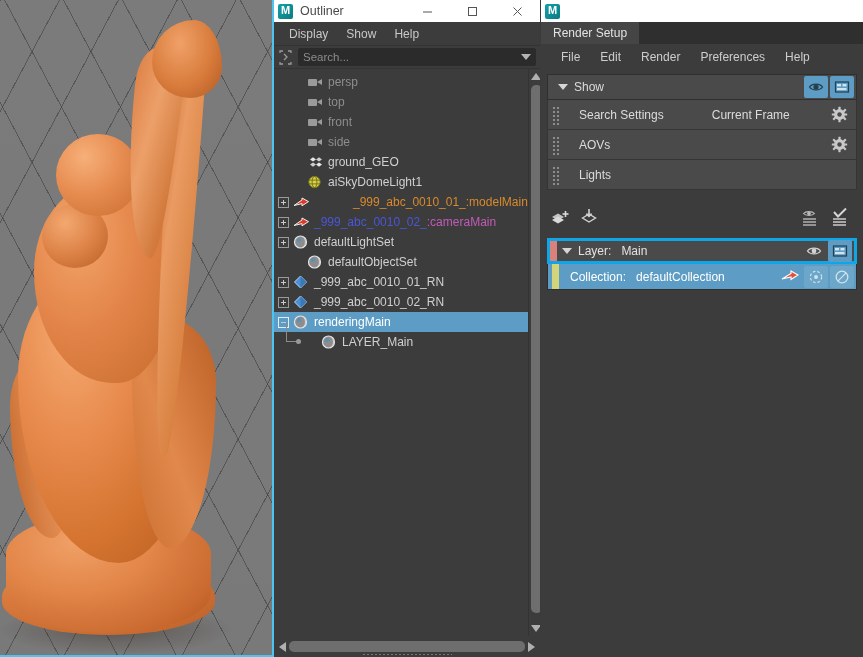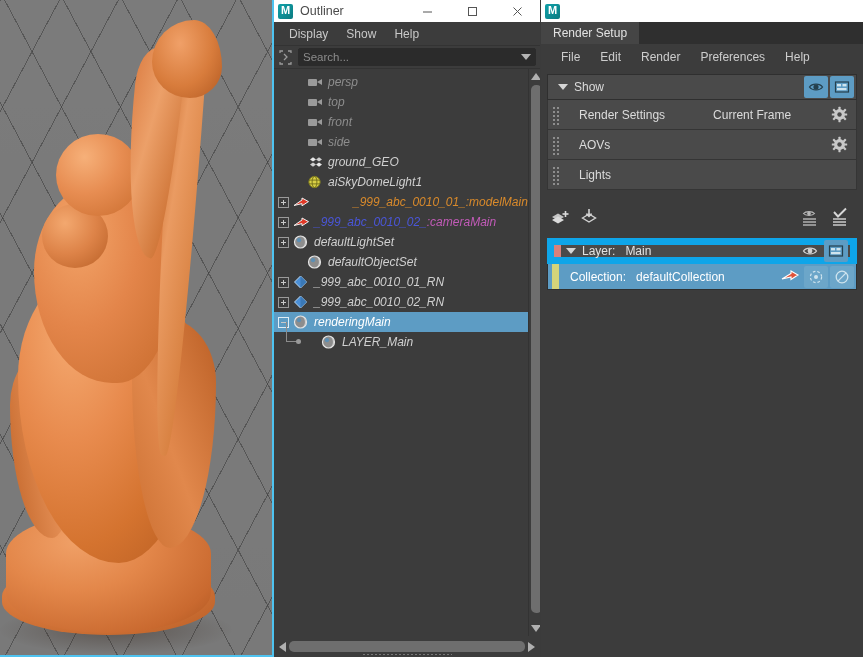--- a/index.html
+++ b/index.html
@@ -147,21 +147,21 @@
     border-top: 6px solid #b4b4b4;
   }
   #ol-treewrap {
     flex: 1; position: relative; background: #3c3c3c; overflow: hidden;
     border-top: 1px solid #333;
     display: flex;
   }
   #ol-tree { flex: 1; padding-top: 3px; position: relative; }
   .row {
     height: 20px; display: flex; align-items: center; position: relative;
-    font-size: 12px; color: #d0d0d0; padding-left: 4px; font-style: italic;
+    font-size: 12px; color: #d0d0d0; padding-left: 4px;
   }
   .row.selected { background: #5d9cc4; color: #ffffff; }
   .expander {
     width: 11px; height: 11px; border: 1px solid #9a9a9a; background: #3c3c3c;
     position: relative; margin-right: 4px; flex: 0 0 11px;
   }
   .row.selected .expander { border-color: #dfeef7; background: #5d9cc4; }
   .expander::before {
     content: ""; position: absolute; left: 2px; top: 4px; width: 5px; height: 1px; background: #c8c8c8;
   }
@@ -282,21 +282,21 @@
   .rs-row .value { color: #dcdcdc; font-size: 12px; margin-left: 48px; }
   .rs-row .spacer { flex: 1; }
   .gear { width: 26px; height: 22px; display: flex; align-items: center; justify-content: center; margin-right: 4px; }
 
   #rs-toolbar { height: 30px; display: flex; align-items: center; margin-top: 12px; }
   .tb-icon { width: 26px; height: 24px; display: flex; align-items: center; justify-content: center; margin-right: 4px; }
   #rs-toolbar .spacer { flex: 1; }
 
   .layer-hdr {
     height: 26px; background: #4a4a4a; display: flex; align-items: center;
-    border: 7px solid #0ea5e9; margin-top: 6px; position: relative; padding-left: 12px; justify-content: center;
+    border: 3px solid #0ea5e9; margin-top: 6px; position: relative; padding-left: 12px; justify-content: center;
   }
   .layer-hdr .swatch { position: absolute; left: 0; top: 0; bottom: 0; width: 7px; background: #d9817b; }
   .layer-hdr .name { color: #e2e2e2; font-size: 12px; flex: 1; }
 
   .coll-row {
     height: 26px; background: #5d9cc4; display: flex; align-items: center;
     border: 1px solid #2f2f2f; border-top: none; position: relative; padding-left: 22px;
   }
   .coll-row .swatch { position: absolute; left: 4px; top: 0; bottom: 0; width: 7px; background: #d4d47a; }
   .coll-row .name { color: #ffffff; font-size: 12px; flex: 1; }
@@ -566,21 +566,21 @@
             <rect x="1.5" y="3" width="13" height="10" fill="none" stroke="#25404e" stroke-width="1.2"></rect>
             <rect x="3" y="5" width="4" height="2.4" fill="#cfe4ee"></rect>
             <rect x="8.5" y="5" width="4" height="2.4" fill="#cfe4ee"></rect>
             <rect x="3" y="9" width="9.5" height="2.2" fill="#cfe4ee"></rect>
           </svg>
         </span>
       </div>
 
       <div class="rs-row">
         <span class="drag-dots"></span>
-        <span class="label">Render Settings</span>
+        <span class="label">Search Settings</span>
         <span class="value">Current Frame</span>
         <span class="spacer"></span>
         <span class="gear">
           <svg width="17" height="17" viewBox="0 0 17 17">
             <path d="M8.5 2.2 L10 2.6 L10.4 4.2 L11.9 4.9 L13.3 4.1 L14.4 5.2 L13.6 6.6 L14.3 8.1 L15.9 8.5 L15.9 10 L14.3 10.4 L13.6 11.9 L14.4 13.3 L13.3 14.4 L11.9 13.6 L10.4 14.3 L10 15.9 L8.5 15.9" fill="none" stroke="#c9c9c9" stroke-width="0"></path>
             <g fill="#c9c9c9">
               <circle cx="8.5" cy="8.5" r="5.4"></circle>
             </g>
             <circle cx="8.5" cy="8.5" r="2.2" fill="#4a4a4a"></circle>
             <g fill="#c9c9c9">

